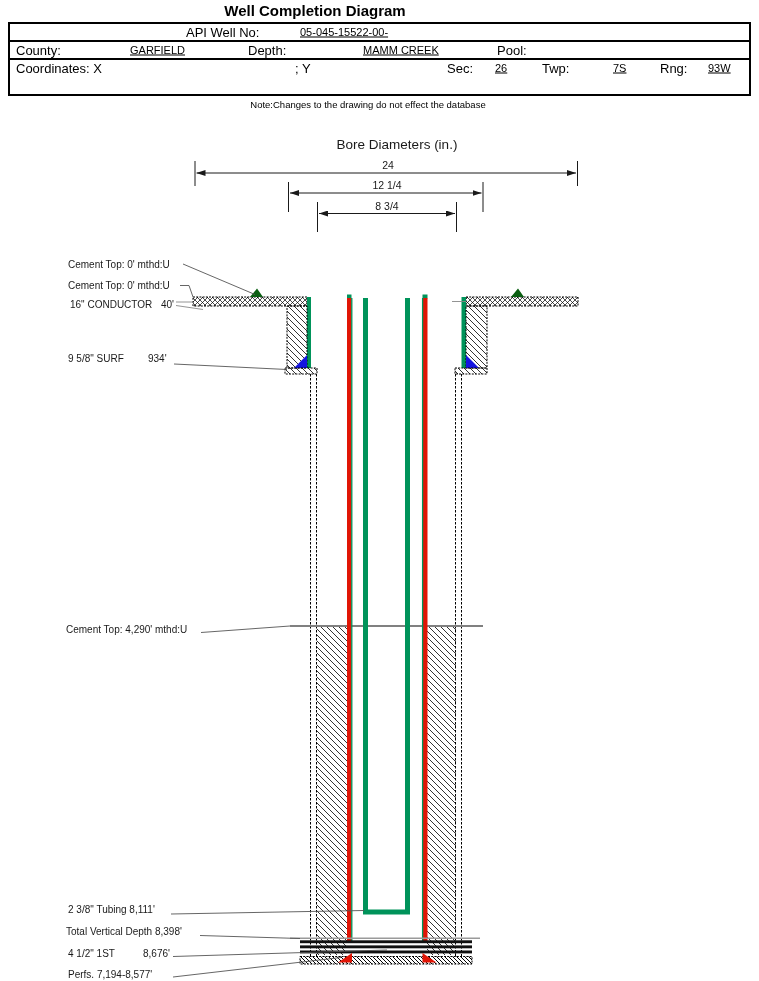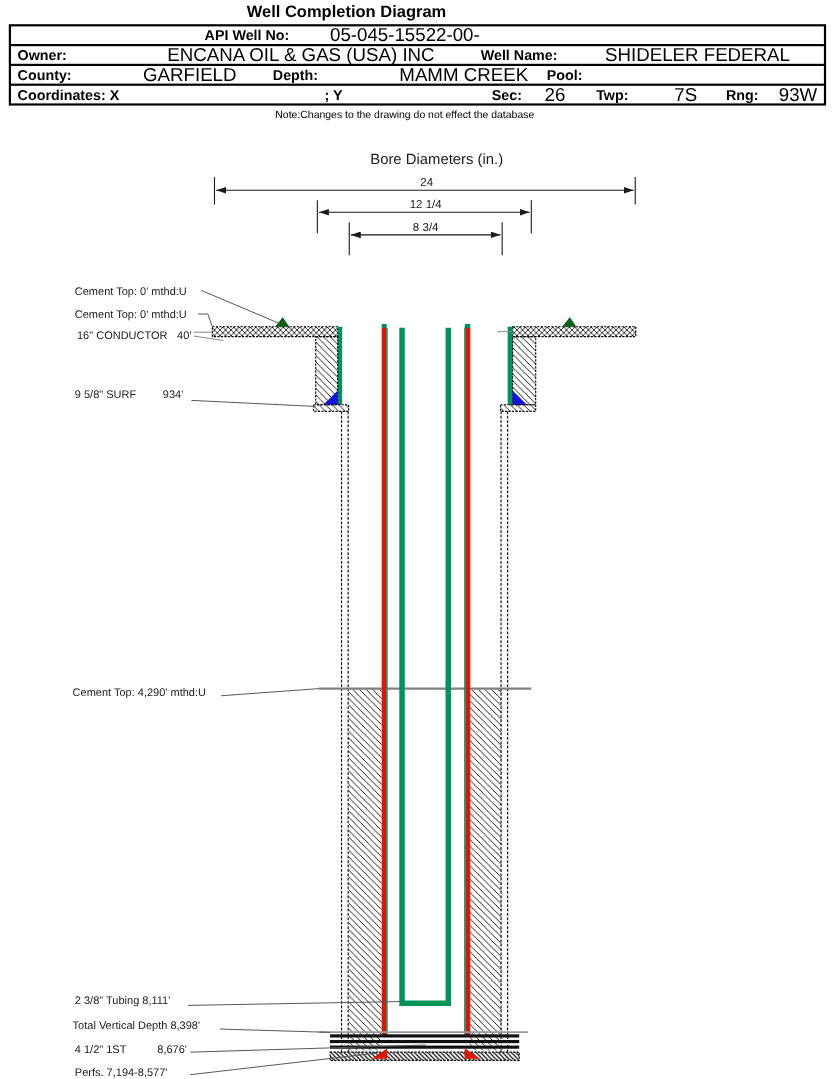--- a/index.html
+++ b/index.html
@@ -6,45 +6,39 @@
   body{width:759px;height:981px;position:relative;overflow:hidden;
        font-family:"Liberation Sans",sans-serif;color:#000;}
   .page-title{position:absolute;top:2px;left:0;width:630px;text-align:center;
               font-size:15px;font-weight:bold;}
   .hdr-table{position:absolute;left:8px;top:22px;width:743px;height:74px;
              border:2px solid #000;box-sizing:border-box;background:#fff;}
   .hdr-row{position:relative;height:16px;border-bottom:2px solid #000;}
   .hdr-row:last-child{border-bottom:none;}
   .hdr-row span{position:absolute;top:50%;transform:translateY(-50%);
                 white-space:nowrap;line-height:1;}
-  .lbl{font-weight:bold;font-size:13px;}
-  .val{font-size:17px;}
+  .lbl{font-weight:normal;font-size:13px;}
+  .val{font-size:11px;text-decoration:underline;}
   .note{position:absolute;top:99px;left:0;width:736px;text-align:center;
         font-size:9.5px;}
   svg{position:absolute;left:0;top:0;}
   svg text{font-family:"Liberation Sans",sans-serif;fill:#1a1a1a;}
   .ann{font-size:10px;}
   .dim{font-size:10.5px;}
   .boretitle{font-size:13.5px;}
 </style>
 </head>
 <body>
 
 <div class="page-title">Well Completion Diagram</div>
 
 <div class="hdr-table">
   <div class="hdr-row">
     <span class="lbl" style="left:176px">API Well No:</span>
     <span class="val" style="left:290px">05-045-15522-00-</span>
-  </div>
-  <div class="hdr-row">
-    <span class="lbl" style="left:6px">Owner:</span>
-    <span class="val" style="left:142px">ENCANA OIL &amp; GAS (USA) INC</span>
-    <span class="lbl" style="left:427px">Well Name:</span>
-    <span class="val" style="left:540px">SHIDELER FEDERAL</span>
   </div>
   <div class="hdr-row">
     <span class="lbl" style="left:6px">County:</span>
     <span class="val" style="left:120px">GARFIELD</span>
     <span class="lbl" style="left:238px">Depth:</span>
     <span class="val" style="left:353px">MAMM CREEK</span>
     <span class="lbl" style="left:487px">Pool:</span>
     <span class="val" style="left:545px"></span>
   </div>
   <div class="hdr-row">

